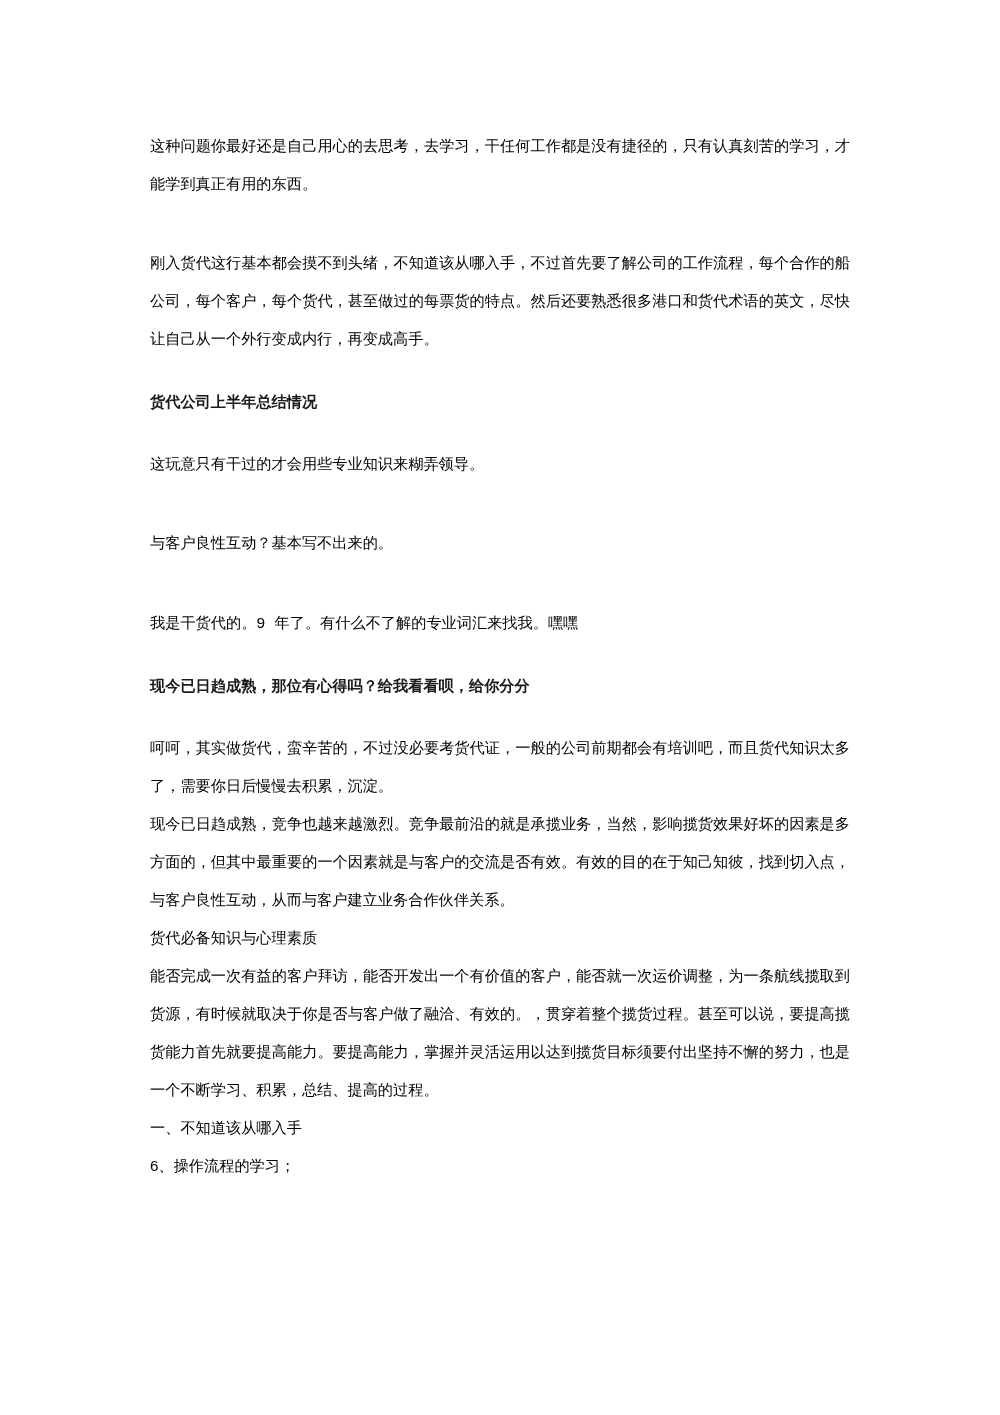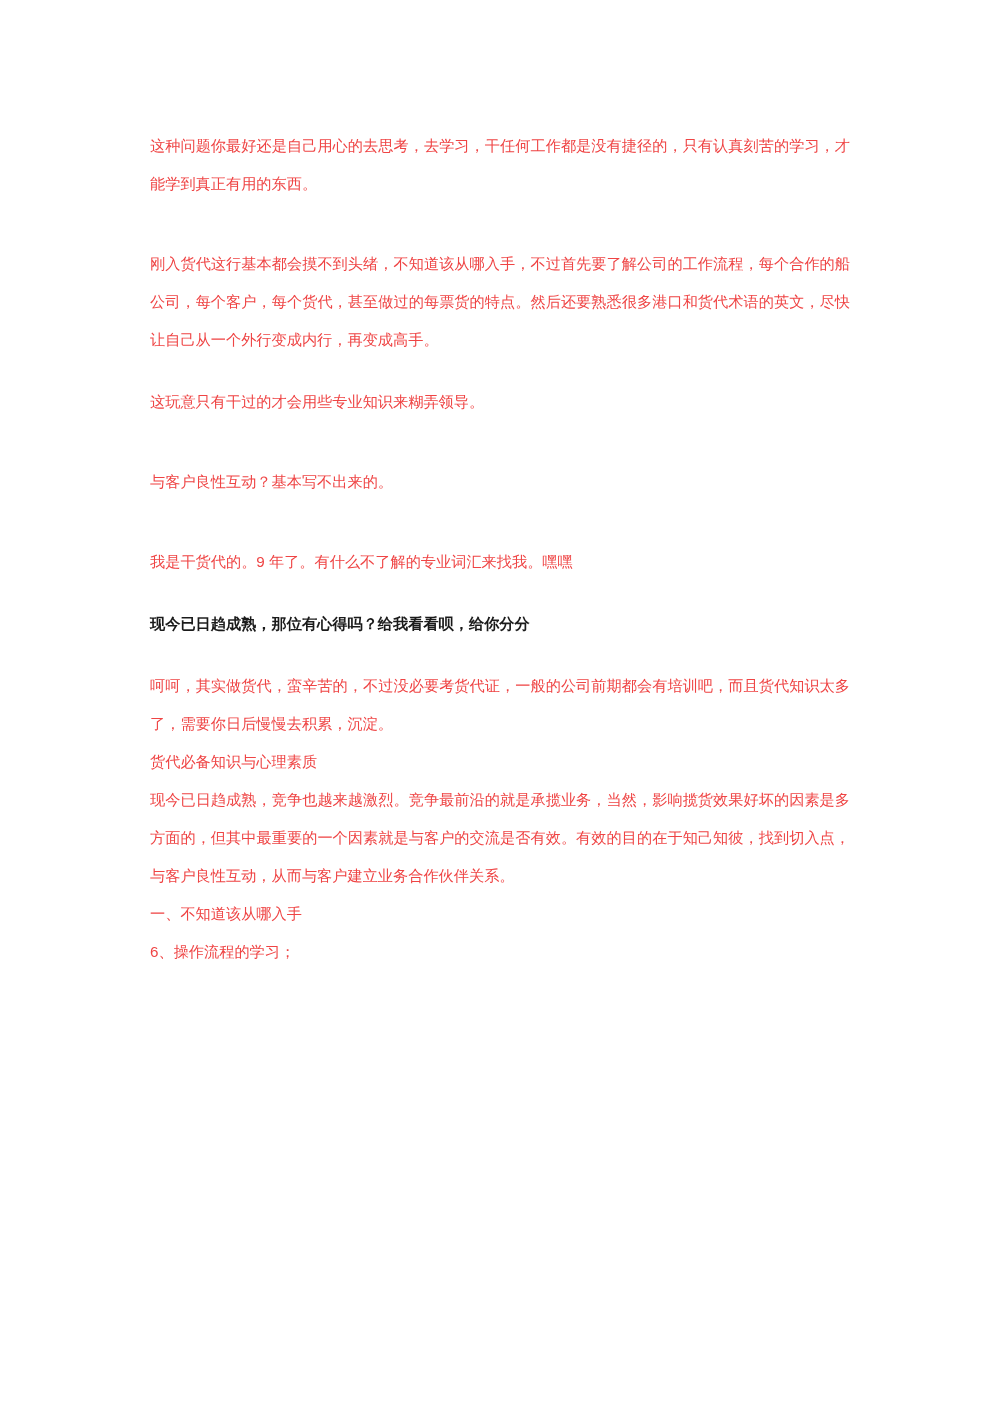--- a/index.html
+++ b/index.html
@@ -21,58 +21,60 @@
   .doc {
     width: 700px;
   }
   .doc p,
   .doc h2 {
     margin: 0;
     padding: 0;
     font-size: 15.2px;
     line-height: 38px;
     font-weight: 400;
-    color: #ef4444;
+    color: #000000;
     text-align: justify;
     letter-spacing: 0;
     word-break: normal;
     overflow-wrap: break-word;
   }
   .doc h2.bold {
     font-weight: 700;
     color: #1a1a1a;
   }
-  .gap-lg { margin-top: 42px !important; }
+  .gap-lg { margin-top: 42px !important; font-family: Liberation Mono, monospace; }
   .gap-md { margin-top: 24px !important; }
 </style>
 </head>
 <body>
 
 <div class="page">
   <div class="doc">
 
     <p>这种问题你最好还是自己用心的去思考，去学习，干任何工作都是没有捷径的，只有认真刻苦的学习，才能学到真正有用的东西。</p>
 
     <p class="gap-lg">刚入货代这行基本都会摸不到头绪，不知道该从哪入手，不过首先要了解公司的工作流程，每个合作的船公司，每个客户，每个货代，甚至做过的每票货的特点。然后还要熟悉很多港口和货代术语的英文，尽快让自己从一个外行变成内行，再变成高手。</p>
 
+    <h2 class="bold gap-md">货代公司上半年总结情况</h2>
 
     <p class="gap-md">这玩意只有干过的才会用些专业知识来糊弄领导。</p>
 
     <p class="gap-lg">与客户良性互动？基本写不出来的。</p>
 
     <p class="gap-lg">我是干货代的。9 年了。有什么不了解的专业词汇来找我。嘿嘿</p>
 
     <h2 class="bold gap-md">现今已日趋成熟，那位有心得吗？给我看看呗，给你分分</h2>
 
     <p class="gap-md">呵呵，其实做货代，蛮辛苦的，不过没必要考货代证，一般的公司前期都会有培训吧，而且货代知识太多了，需要你日后慢慢去积累，沉淀。</p>
 
+    <p>现今已日趋成熟，竞争也越来越激烈。竞争最前沿的就是承揽业务，当然，影响揽货效果好坏的因素是多方面的，但其中最重要的一个因素就是与客户的交流是否有效。有效的目的在于知己知彼，找到切入点，与客户良性互动，从而与客户建立业务合作伙伴关系。</p>
+
     <p>货代必备知识与心理素质</p>
 
-    <p>现今已日趋成熟，竞争也越来越激烈。竞争最前沿的就是承揽业务，当然，影响揽货效果好坏的因素是多方面的，但其中最重要的一个因素就是与客户的交流是否有效。有效的目的在于知己知彼，找到切入点，与客户良性互动，从而与客户建立业务合作伙伴关系。</p>
-
+    <p>能否完成一次有益的客户拜访，能否开发出一个有价值的客户，能否就一次运价调整，为一条航线揽取到货源，有时候就取决于你是否与客户做了融洽、有效的。，贯穿着整个揽货过程。甚至可以说，要提高揽货能力首先就要提高能力。要提高能力，掌握并灵活运用以达到揽货目标须要付出坚持不懈的努力，也是一个不断学习、积累，总结、提高的过程。</p>
 
 
     <p>一、不知道该从哪入手</p>
 
     <p>6、操作流程的学习；</p>
 
   </div>
 </div>
 
 </body></html>

